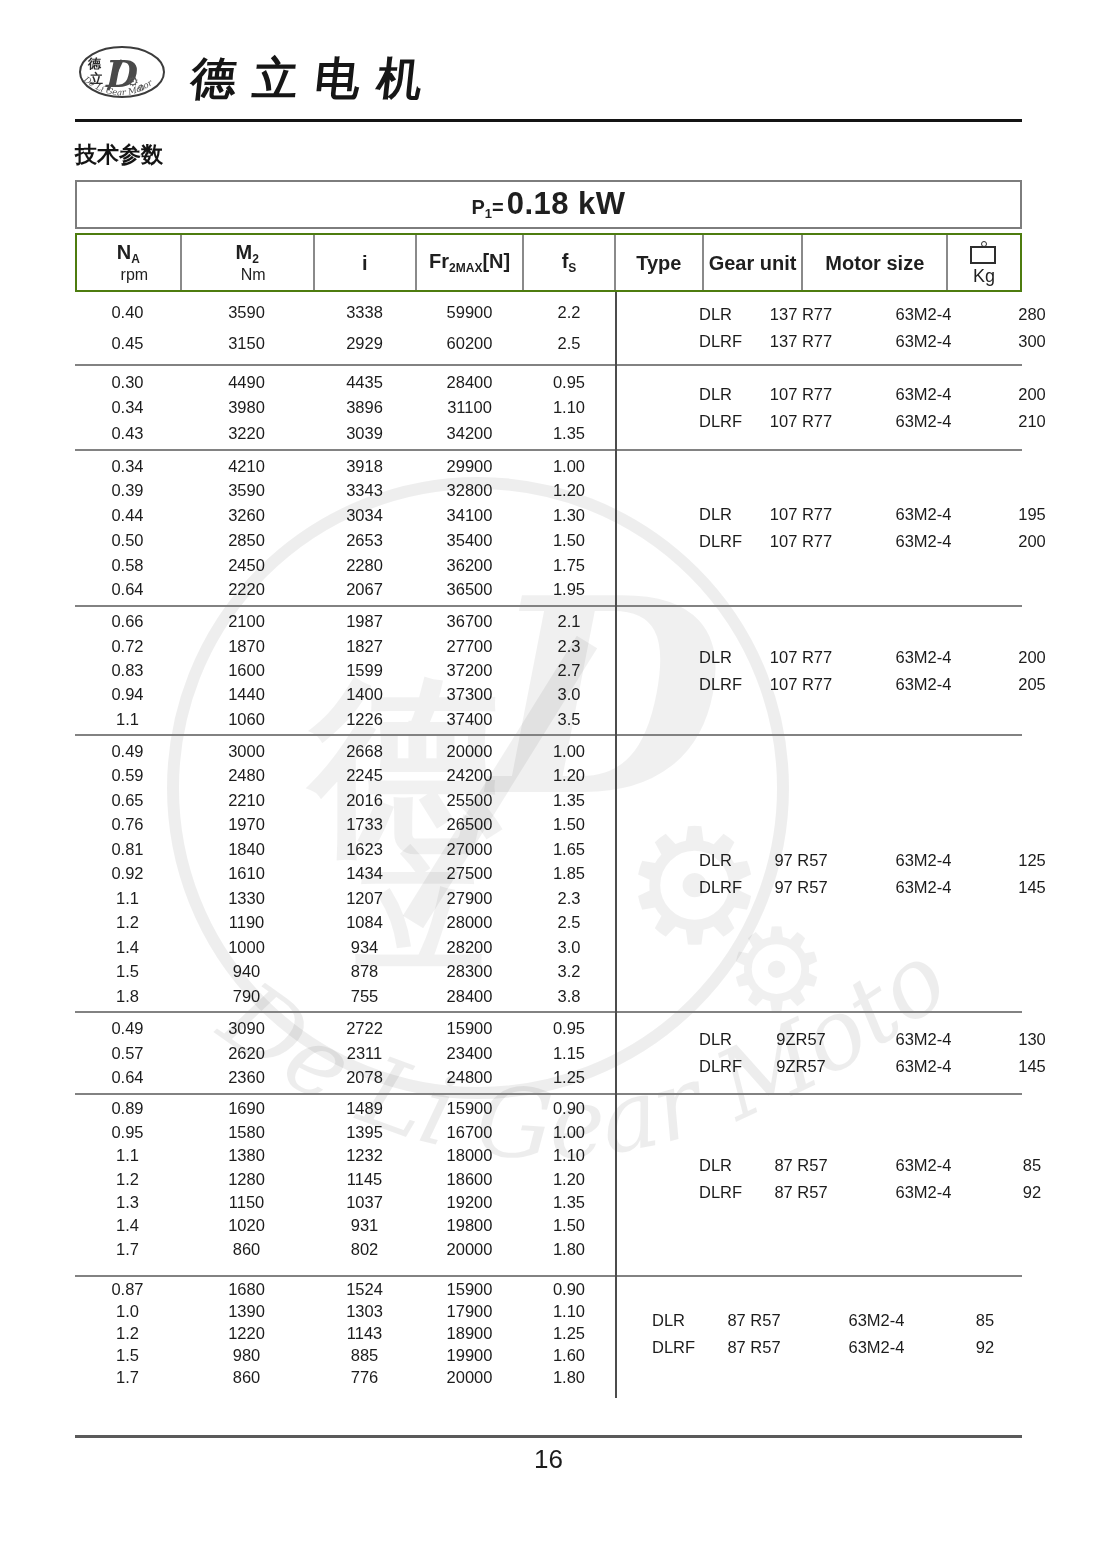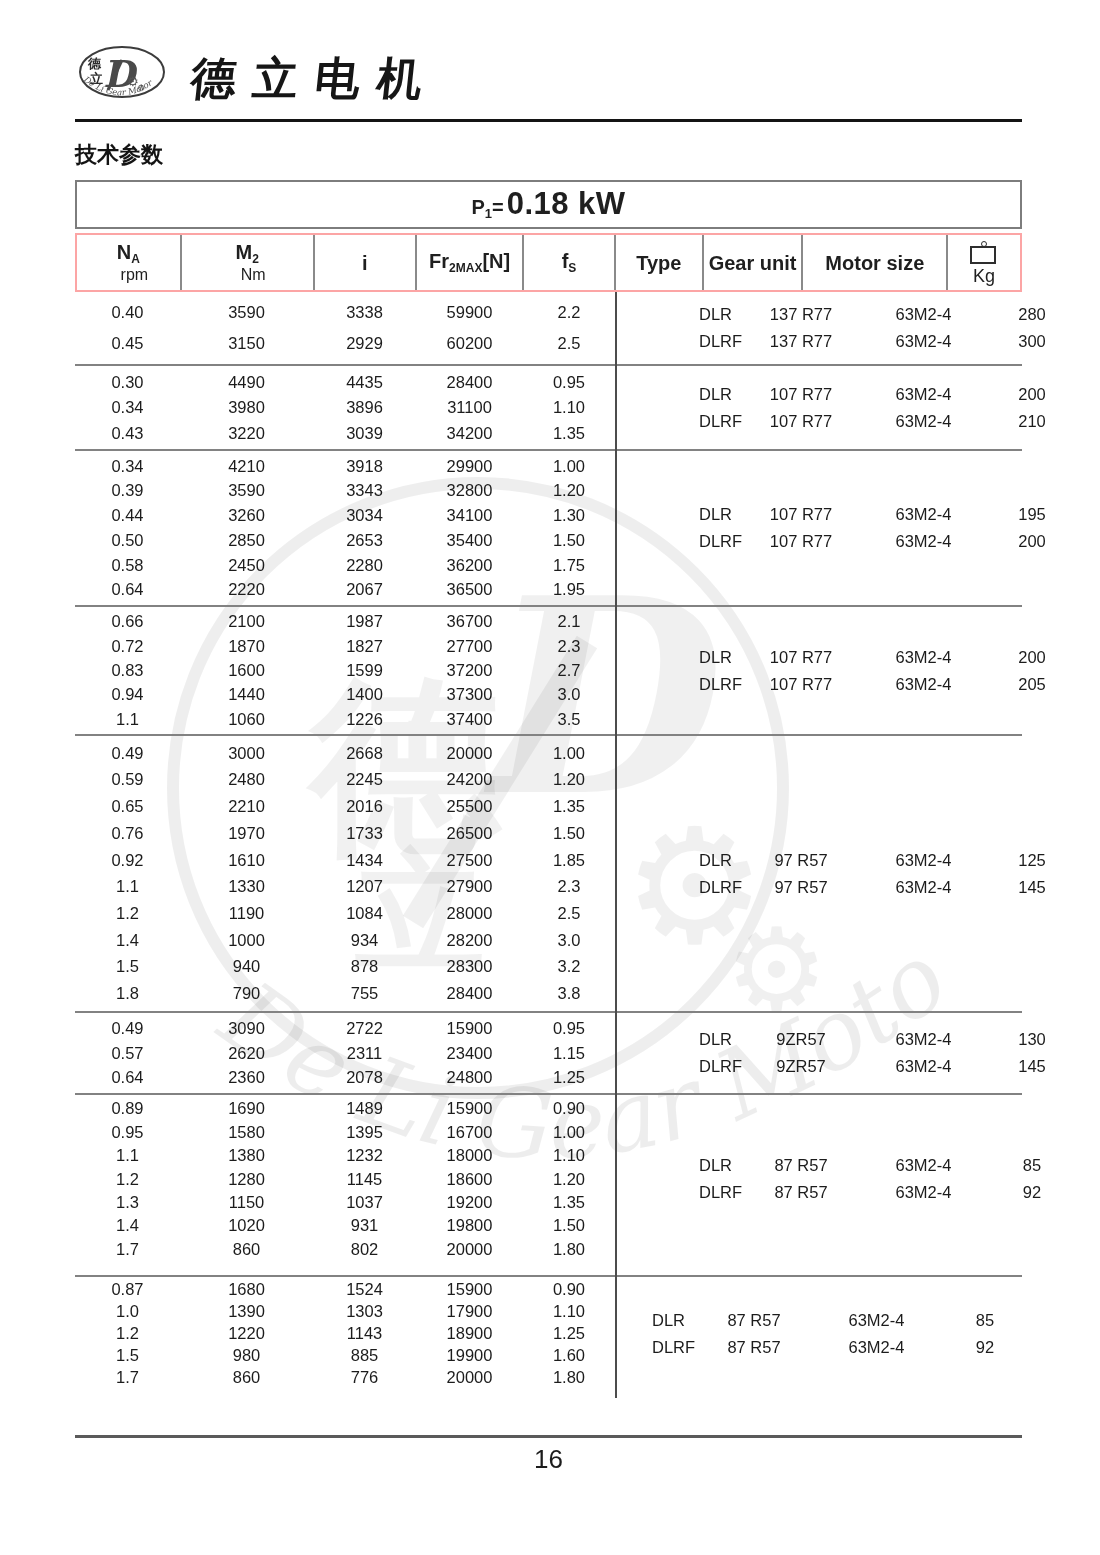--- a/index.html
+++ b/index.html
@@ -19,21 +19,21 @@
   .sec-en{position:absolute;left:430px;top:3px;width:480px;text-align:right;font-size:21px;font-weight:700;color:#0f766e;margin-top:36px;}
 
   
   .title-box{position:absolute;top:180px;left:0;width:947px;height:49px;border:2px solid #7d7d7d;
              box-sizing:border-box;text-align:center;line-height:43px;background:#fff;}
   .p-small{font-size:20px;font-weight:700;}
   .p-sub{font-size:13px;font-weight:700;vertical-align:-4px;}
   .p-value{font-size:31px;font-weight:700;margin-left:3px;letter-spacing:0.5px;}
 
   
-  .thead{position:absolute;top:233px;left:0;width:947px;height:59px;border:2px solid #fca5a5;
+  .thead{position:absolute;top:233px;left:0;width:947px;height:59px;border:2px solid #4d7c0f;
          box-sizing:border-box;display:flex;background:#fff;}
   .hcell{display:flex;flex-direction:column;align-items:center;justify-content:center;
          box-sizing:border-box;border-right:2px solid #8a8a8a;}
   .hcell.last{border-right:none;}
   .hmain{font-size:20px;font-weight:700;line-height:1.1;white-space:nowrap;}
   .hsub{font-size:12px;font-weight:700;vertical-align:-4px;}
   .hunit{font-size:16px;line-height:1.1;padding-left:12px;}
   .kg-icon{position:relative;width:30px;height:25px;margin-top:1px;}
   .kg-knob{position:absolute;top:0;left:50%;transform:translateX(-50%);width:6px;height:6px;
            border:1.5px solid #2e2e2e;border-radius:50%;background:#fff;box-sizing:border-box;}
@@ -355,20 +355,27 @@
               <div class="cell c4">1.35</div>
             </div>
             <div class="g-row">
               <div class="cell c0">0.76</div>
               <div class="cell c1">1970</div>
               <div class="cell c2">1733</div>
               <div class="cell c3">26500</div>
               <div class="cell c4">1.50</div>
             </div>
             <div class="g-row">
+              <div class="cell c0">0.81</div>
+              <div class="cell c1">1840</div>
+              <div class="cell c2">1623</div>
+              <div class="cell c3">27000</div>
+              <div class="cell c4">1.65</div>
+            </div>
+            <div class="g-row">
               <div class="cell c0">0.92</div>
               <div class="cell c1">1610</div>
               <div class="cell c2">1434</div>
               <div class="cell c3">27500</div>
               <div class="cell c4">1.85</div>
             </div>
             <div class="g-row">
               <div class="cell c0">1.1</div>
               <div class="cell c1">1330</div>
               <div class="cell c2">1207</div>

